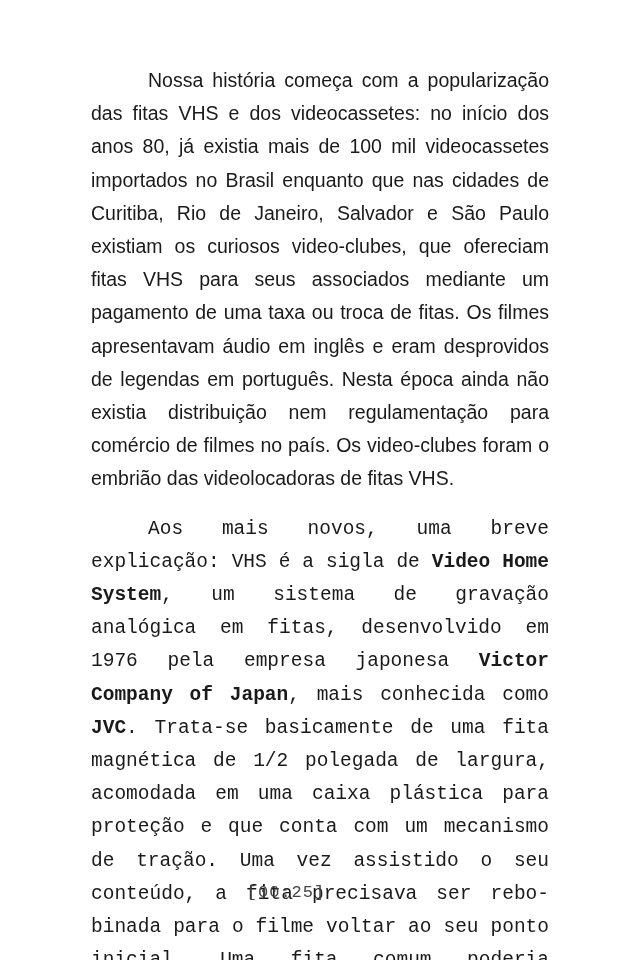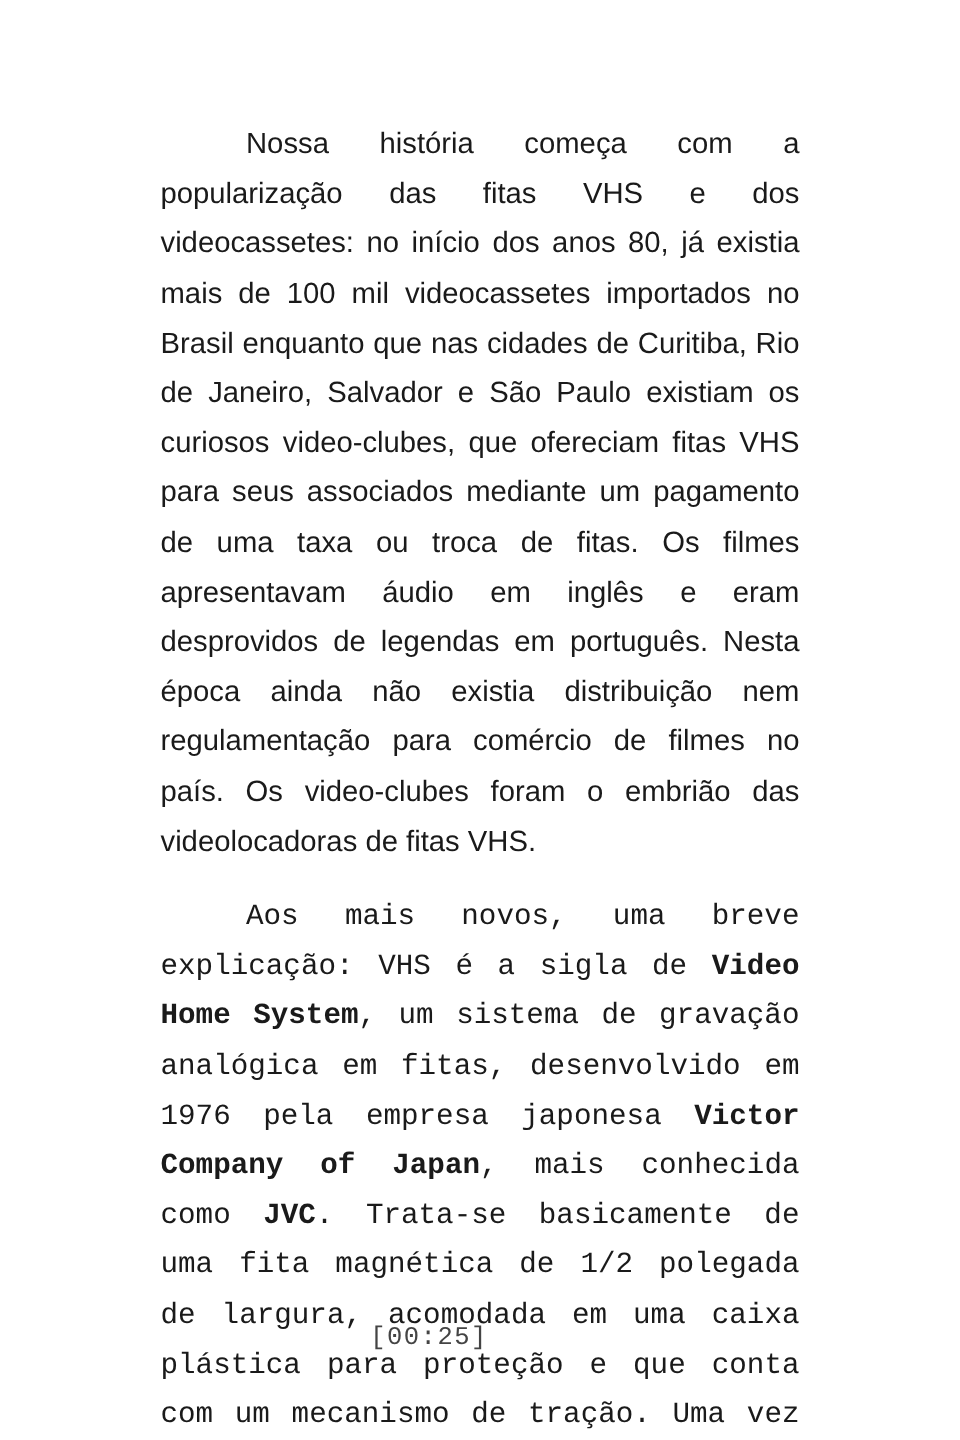--- a/index.html
+++ b/index.html
@@ -1,18 +1,18 @@
 <!DOCTYPE html>
 <html><head>
 <meta charset="utf-8">
 <style>
   html, body { margin:0; padding:0; background:#ffffff; }
   body { width:640px; height:960px; position:relative; overflow:hidden; }
   .page { position:absolute; left:91px; top:64px; width:458px; }
-  .para { font-family:"Liberation Sans", sans-serif; font-size:19.5px; line-height:33.2px; color:#1a1a1a; text-align:justify; margin:16px; }
+  .para { font-family:"Liberation Sans", sans-serif; font-size:19.5px; line-height:33.2px; color:#1a1a1a; text-align:justify; margin:0; }
   .para .indent { display:inline-block; width:57px; }
   .para b { font-weight:bold; }
   .p2 { margin-top:17px;font-family:Liberation Mono, monospace; }
   .pagenum { position:absolute; top:883px; left:0; width:572px; text-align:center; font-family:"Liberation Mono", monospace; font-size:17px; color:#444; letter-spacing:1px; }
 </style>
 </head>
 <body>
 
 <div class="page">
   <p class="para p1"><span class="indent"></span><span>Nossa história começa com a popularização das fitas VHS e dos videocassetes: no início dos anos 80, já existia mais de 100 mil videocassetes importados no Brasil enquanto que nas cidades de Curitiba, Rio de Janeiro, Salvador e São Paulo existiam os curiosos video-clubes, que ofereciam fitas VHS para seus associados mediante um pagamento de uma taxa ou troca de fitas. Os filmes apresentavam áudio em inglês e eram desprovidos de legendas em português. Nesta época ainda não existia distribuição nem regulamentação para comércio de filmes no país. Os video-clubes foram o embrião das videolocadoras de fitas VHS.</span></p>

